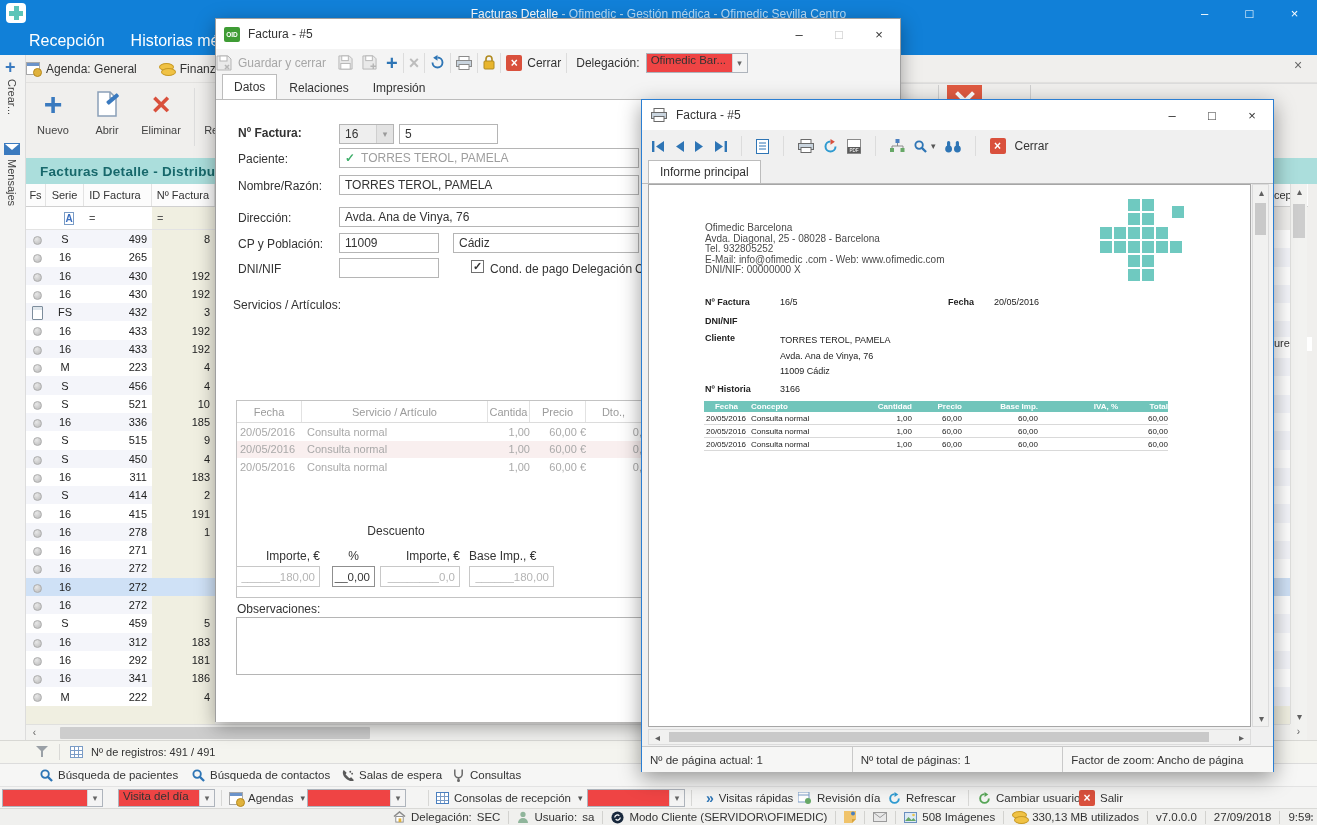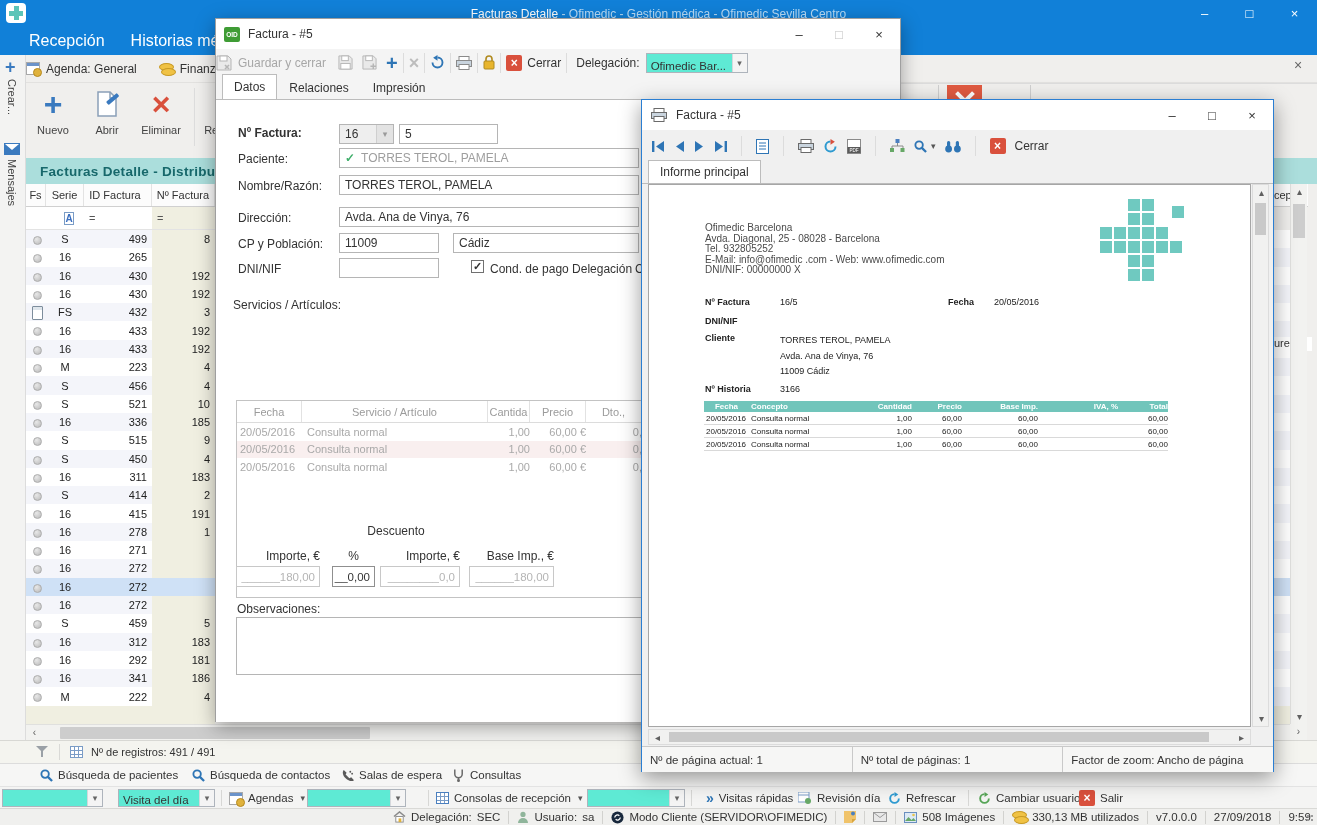--- a/index.html
+++ b/index.html
@@ -91,21 +91,21 @@
 .rbeige{left:1274px;top:706px;width:16px;height:18px;background:#f0efe1}
 .rure{left:1272px;top:337px;width:40px;height:14px;font-size:11px;color:#333;background:#fff;padding-left:2px}
 .vscroll{left:1290px;top:184px;width:17px;height:540px;background:#f2f2f0;border-left:1px solid #e0e0de}
 .vthumb{position:absolute;left:2px;top:20px;width:12px;height:34px;background:#cdcdcd}
 .cornerbtn{left:1290px;top:724px;width:17px;height:16px;background:#f2f2f0;color:#606060;font-size:10px;text-align:center;line-height:15px}
 
 
 .brow1{left:0;top:763px;width:1317px;height:23px;background:#f6f6f5;border-top:1px solid #dcdcdc}
 .brow2{left:0;top:786px;width:1317px;height:22px;background:#f4f4f3;border-top:1px solid #e3e3e3}
 .b-item{position:absolute;top:0;height:22px;display:flex;align-items:center;gap:5px;font-size:11.5px;color:#333}
-.combo{position:absolute;top:2px;height:18px;background:#5eead4;border:1px solid #aeb4bc;display:flex;align-items:flex-end;font-size:11.5px}
+.combo{position:absolute;top:2px;height:18px;background:#ef4444;border:1px solid #aeb4bc;display:flex;align-items:flex-start;font-size:11.5px}
 .combo .val{flex:1;padding-left:4px;color:#333}
 .combo .dd{width:15px;height:100%;border-left:1px solid #d5d8dc;background:#f4f4f4;color:#666;font-size:9px;display:flex;align-items:center;justify-content:center}
 .b2sep{position:absolute;top:3px;width:1px;height:16px;background:#d7d7d5}
 .mag-ic{width:13px;height:13px}
 .dbl{color:#2e75b5;font-size:14px;font-weight:700}
 .ddmark{color:#555;font-size:9px;margin-left:2px}
 .statusbar{left:0;top:808px;width:1317px;height:17px;background:#f0f0ee;border-top:1px solid #d9d9d6;display:flex;align-items:center;font-size:11.5px;color:#333}
 .st{display:flex;align-items:center;gap:5px;white-space:nowrap}
 .ssep{width:1px;height:13px;background:#d2d2cf;margin:0 8px}
 .grip{position:absolute;right:3px;bottom:3px;width:8px;height:8px;
@@ -740,21 +740,21 @@
               <span class="s4">60,00 €</span>
               <span class="s5">0,</span>
             </div>
           </div>
       </div>
 
       <span class="dlabel" style="left:130px;top:424px;width:100px;text-align:center">Descuento</span>
       <span class="dlabel" style="left:20px;top:449px;width:84px;text-align:right">Importe, €</span>
       <span class="dlabel" style="left:116px;top:449px;width:43px;text-align:center">%</span>
       <span class="dlabel" style="left:164px;top:449px;width:80px;text-align:right">Importe, €</span>
-      <span class="dlabel" style="left:253px;top:449px;width:85px;text-align:right">Base Imp., €</span>
+      <span class="dlabel" style="left:253px;top:449px;width:85px;text-align:left">Base Imp., €</span>
       <div class="dbox" style="left:20px;top:466px;width:84px">______180,00</div>
       <div class="dbox dark" style="left:116px;top:466px;width:43px">__0,00</div>
       <div class="dbox" style="left:164px;top:466px;width:80px">________0,0</div>
       <div class="dbox" style="left:253px;top:466px;width:85px">______180,00</div>
 
       <span class="flabel" style="left:21px;top:502px">Observaciones:</span>
       <div class="obs" style="top:517px"></div>
     </div>
   </div>
 

